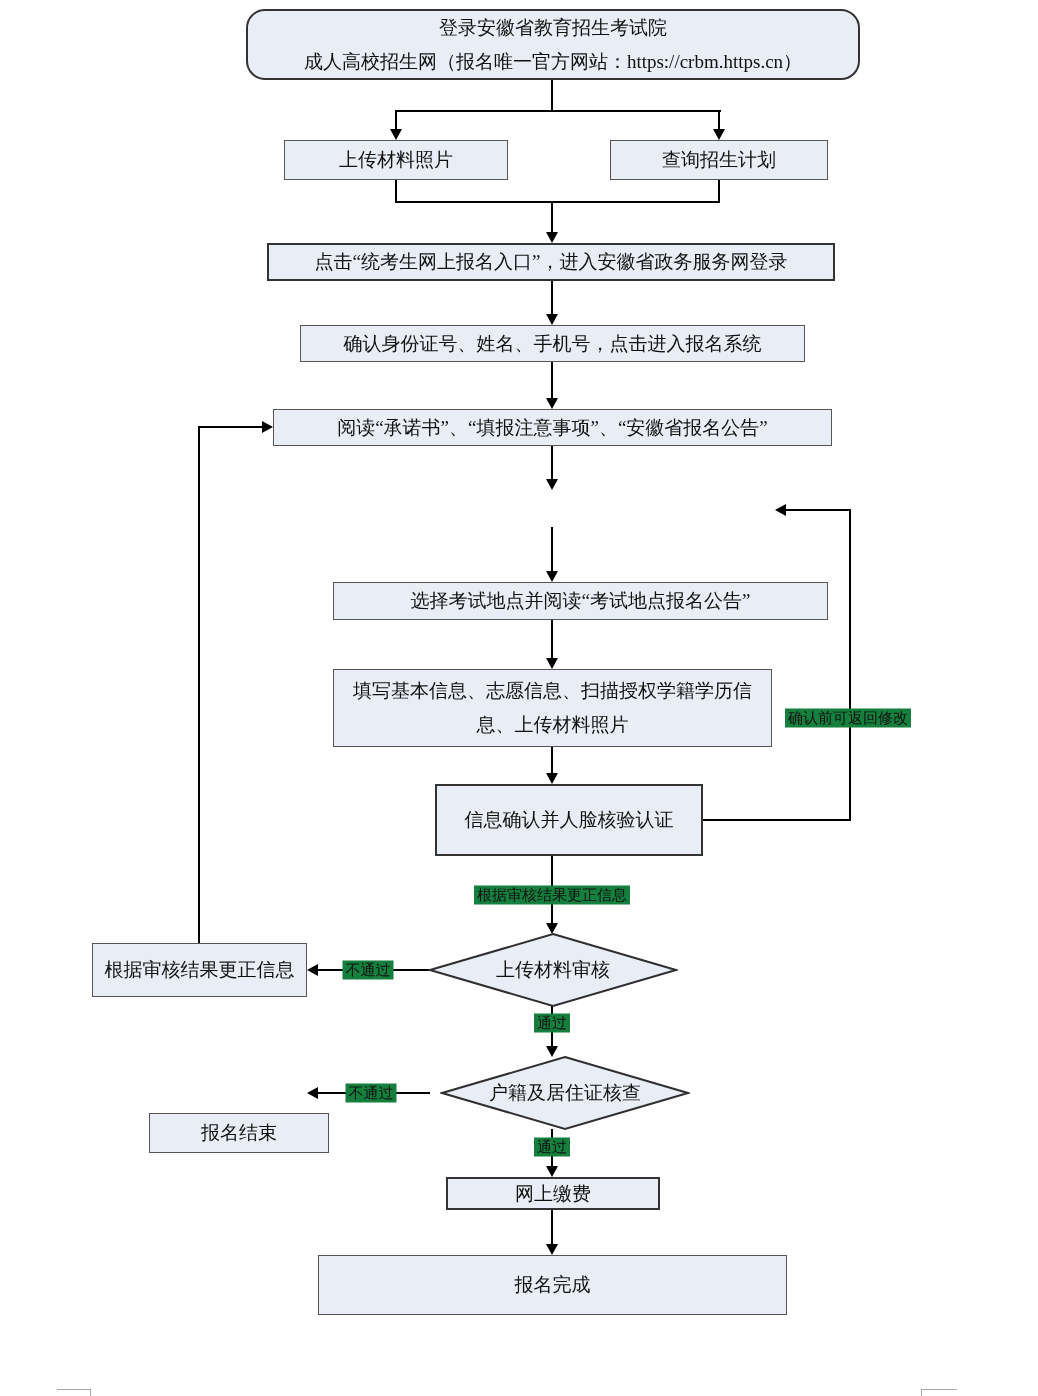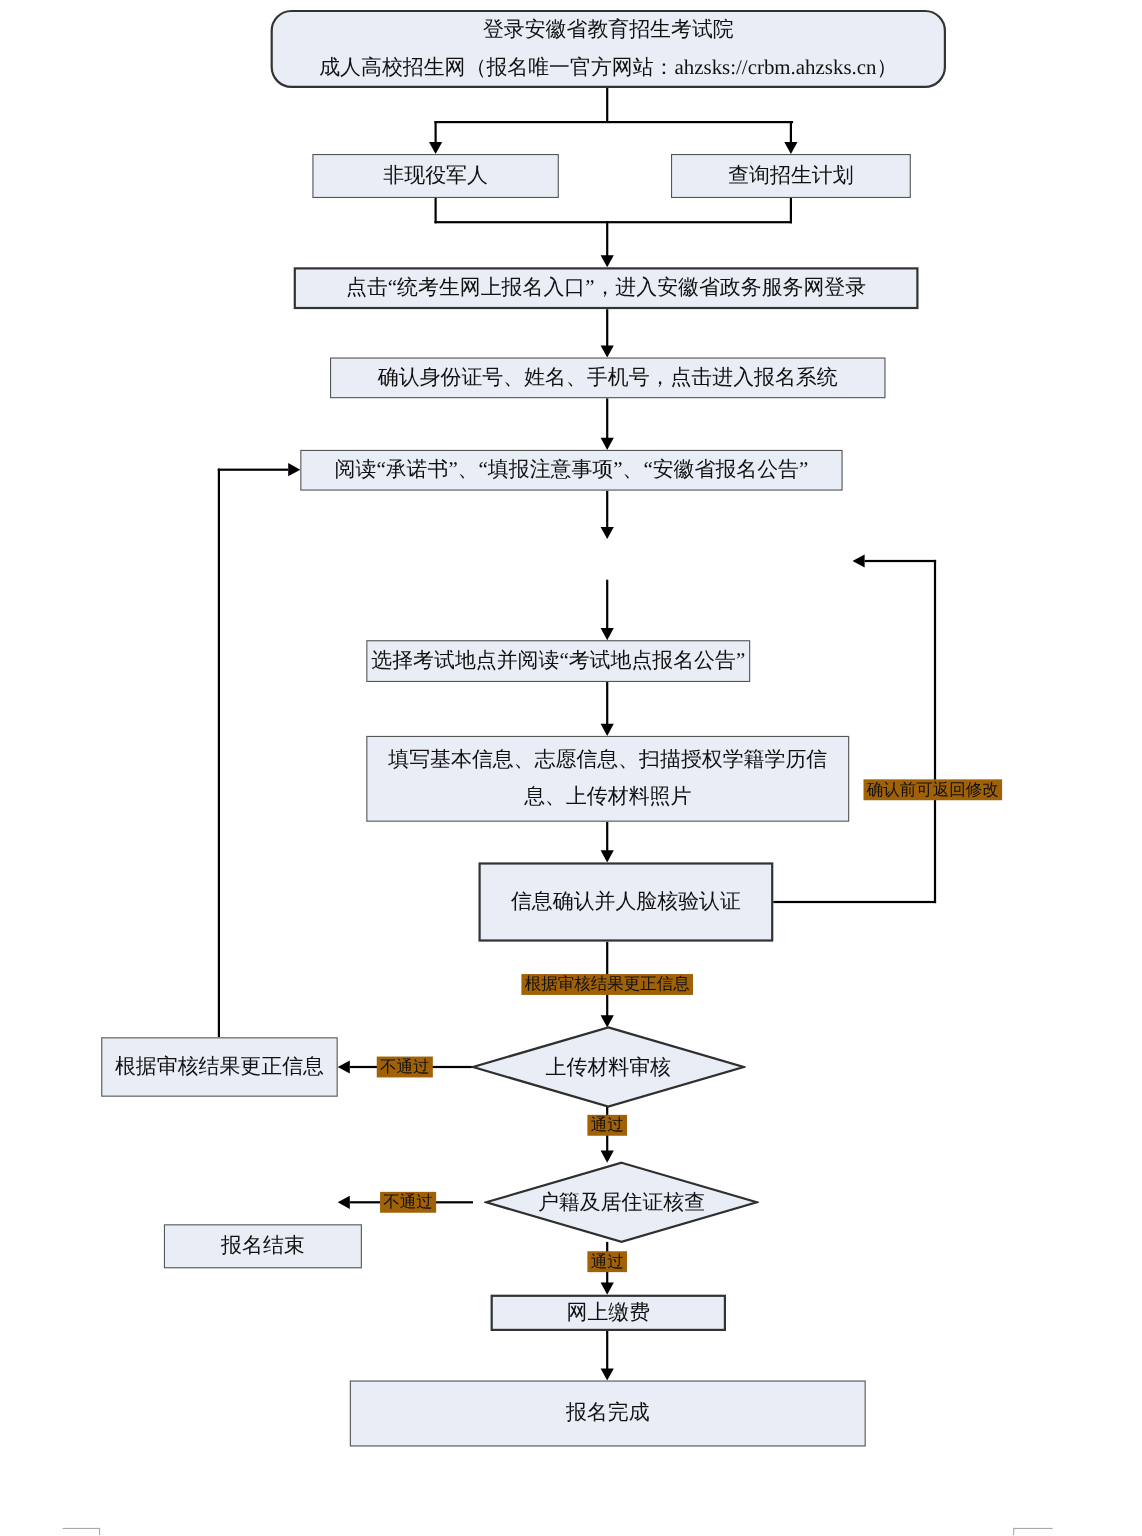--- a/index.html
+++ b/index.html
@@ -20,42 +20,42 @@
   .arrow-down { position:absolute; width:0; height:0;
     border-left:6px solid transparent; border-right:6px solid transparent;
     border-top:11px solid #000; }
   .arrow-left { position:absolute; width:0; height:0;
     border-top:6px solid transparent; border-bottom:6px solid transparent;
     border-right:11px solid #000; }
   .arrow-right { position:absolute; width:0; height:0;
     border-top:6px solid transparent; border-bottom:6px solid transparent;
     border-left:11px solid #000; }
   .edge-label {
-    position:absolute; transform:translate(-50%,-50%); background:#a16207;
+    position:absolute; transform:translate(-50%,-50%); background:#15803d;
     font-size:15px; white-space:nowrap; padding:0 3px; z-index:5;
   }
   .diamond { position:absolute; width:250px; height:76px; }
   .diamond svg { display:block; }
   .diamond polygon { fill:#e9eef6; stroke:#2f2f2f; stroke-width:2; }
   .diamond .dlabel {
     position:absolute; left:0; top:0; width:100%; height:100%;
     display:flex; align-items:center; justify-content:center; font-size:19px;
   }
   .mark-h { position:absolute; height:1px; background:#a9a9a9; }
   .mark-v { position:absolute; width:1px; background:#a9a9a9; }
 
   
   #n-login        { left:246px; top:9px;    width:614px; height:71px; line-height:1.75; border-width:2px; border-color:#333;border-radius:19px; }
   #n-read-notice  { left:284px; top:140px;  width:224px; height:40px; }
   #n-query-plan   { left:610px; top:140px;  width:218px; height:40px; }
   #n-click-entry  { left:267px; top:243px;  width:568px; height:38px; }
   #n-confirm-id   { left:300px; top:325px;  width:505px; height:37px; }
-  #n-read-docs    { left:273px; top:409px;  width:493px; height:37px;text-align:right; }
+  #n-read-docs    { left:273px; top:409px;  width:559px; height:37px;text-align:right; }
   #n-user-type    { left:332px; top:490px;  width:441px; height:37px; }
-  #n-exam-site    { left:333px; top:582px;  width:349px; height:38px; }
+  #n-exam-site    { left:333px; top:582px;  width:495px; height:38px; }
   #n-fill-info    { left:333px; top:669px;  width:439px; height:78px; line-height:1.8; }
   #n-confirm-face { left:435px; top:784px;  width:268px; height:72px; }
   #n-correct-info { left:92px;  top:943px;  width:215px; height:54px; }
   #n-reg-end      { left:149px; top:1073px; width:180px; height:40px;margin-top:40px; }
   #n-pay          { left:446px; top:1177px; width:214px; height:33px; }
   #n-done         { left:318px; top:1255px; width:469px; height:60px; }
   #d1 { left:428px; top:932px; }
   #d2 { left:440px; top:1055px; }
 
   
@@ -159,24 +159,24 @@
   <div class="vline" id="c-loopL-v"></div>
   <div class="hline" id="c-loopL-h"></div>
   <div class="arrow-right" id="c-loopL-head"></div>
   <div class="hline" id="c-loopR-h1"></div>
   <div class="vline" id="c-loopR-v"></div>
   <div class="hline" id="c-loopR-h2"></div>
   <div class="arrow-left" id="c-loopR-head"></div>
 
   <div class="node" id="n-login">
     <div>登录安徽省教育招生考试院</div>
-    <div>成人高校招生网（报名唯一官方网站：ahzsks://crbm.ahzsks.cn）</div>
+    <div>成人高校招生网（报名唯一官方网站：https://crbm.https.cn）</div>
   </div>
   <div class="node" id="n-read-notice">
-    <div>非现役军人</div>
+    <div>上传材料照片</div>
   </div>
   <div class="node" id="n-query-plan">
     <div>查询招生计划</div>
   </div>
   <div class="node thick" id="n-click-entry">
     <div>点击“统考生网上报名入口”，进入安徽省政务服务网登录</div>
   </div>
   <div class="node" id="n-confirm-id">
     <div>确认身份证号、姓名、手机号，点击进入报名系统</div>
   </div>

